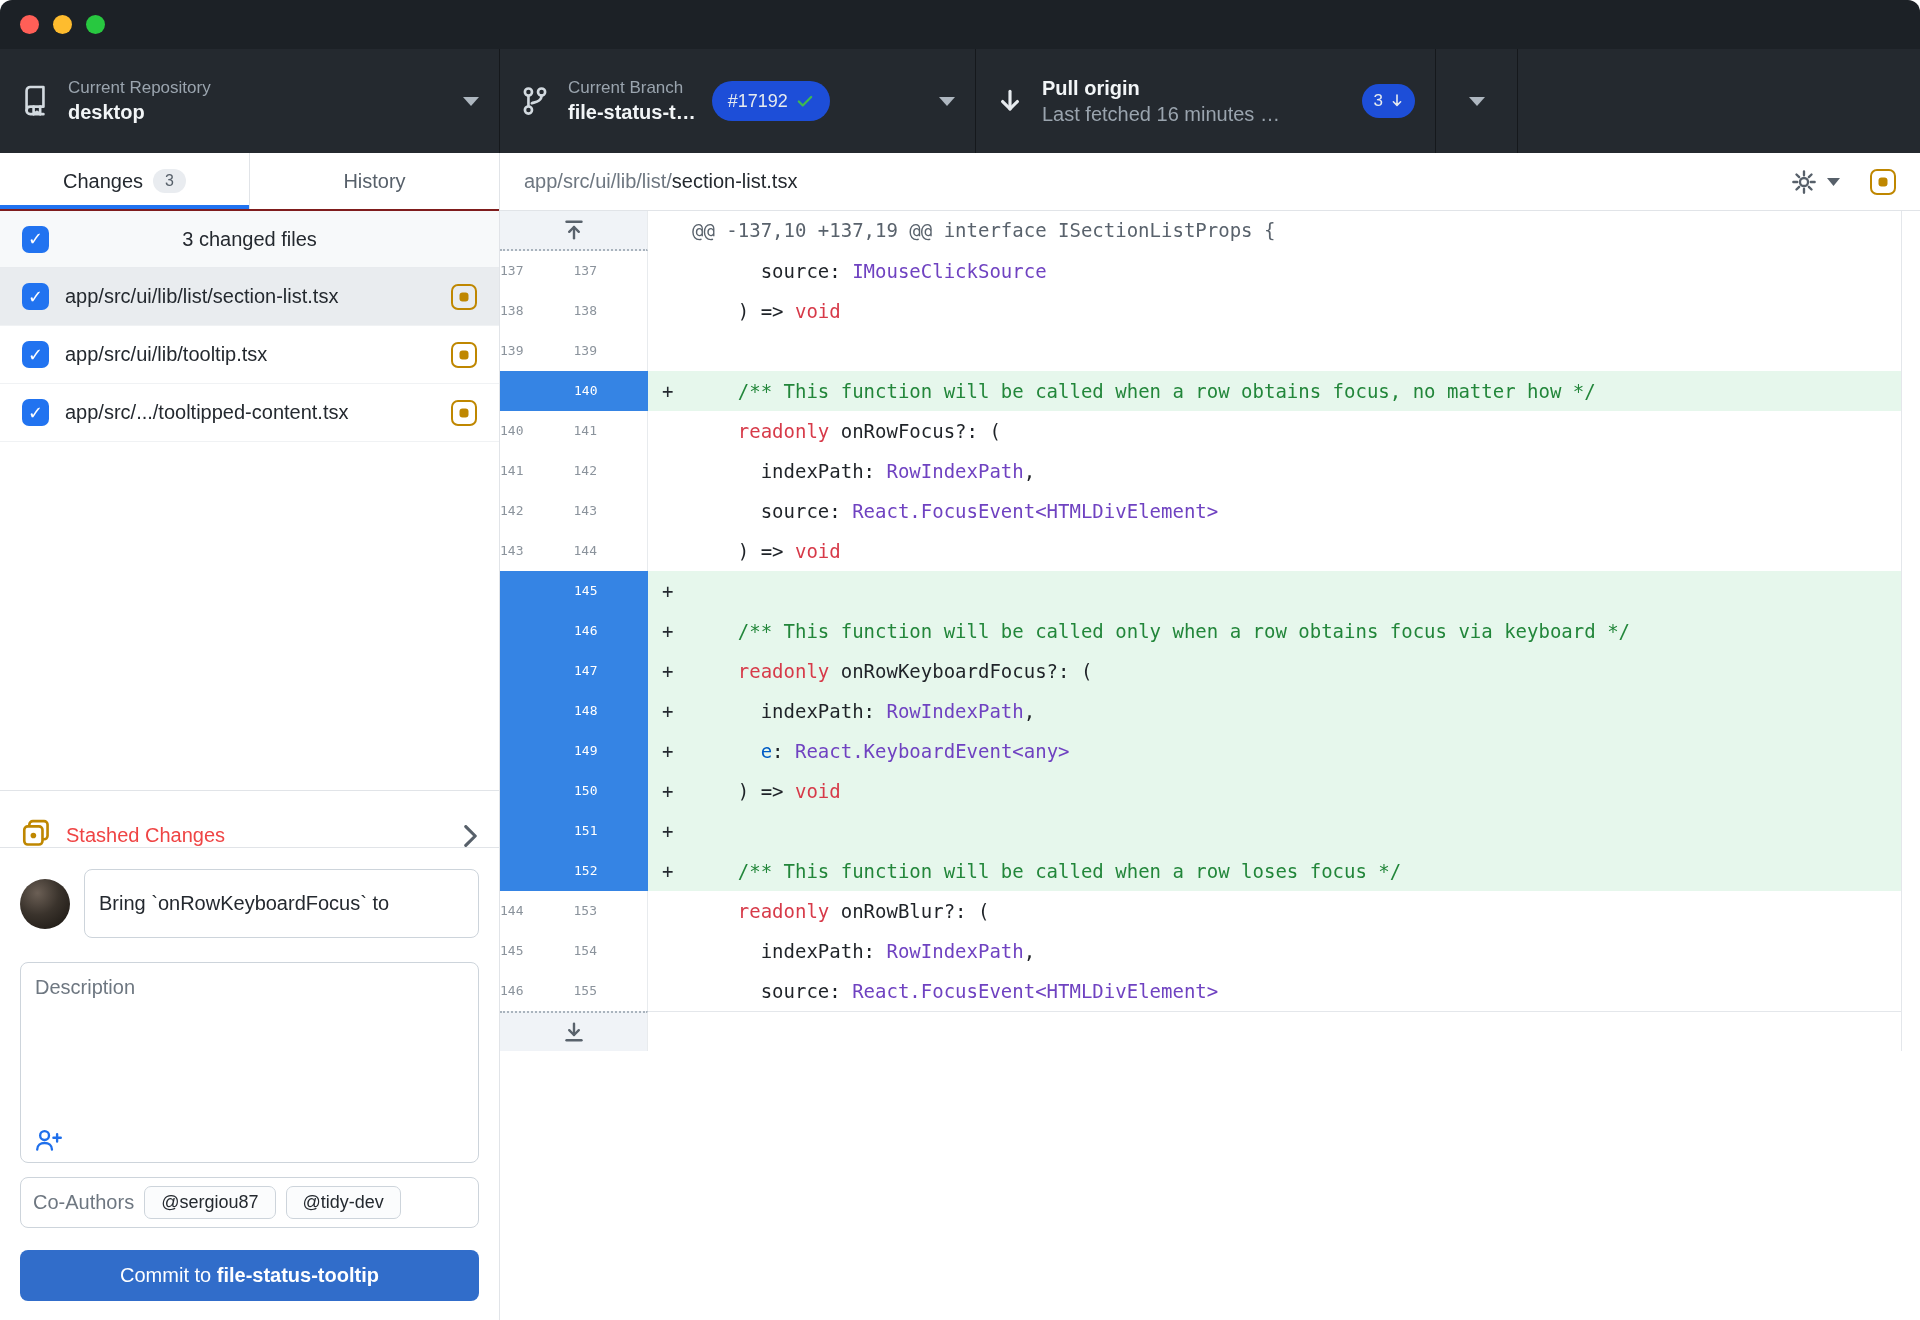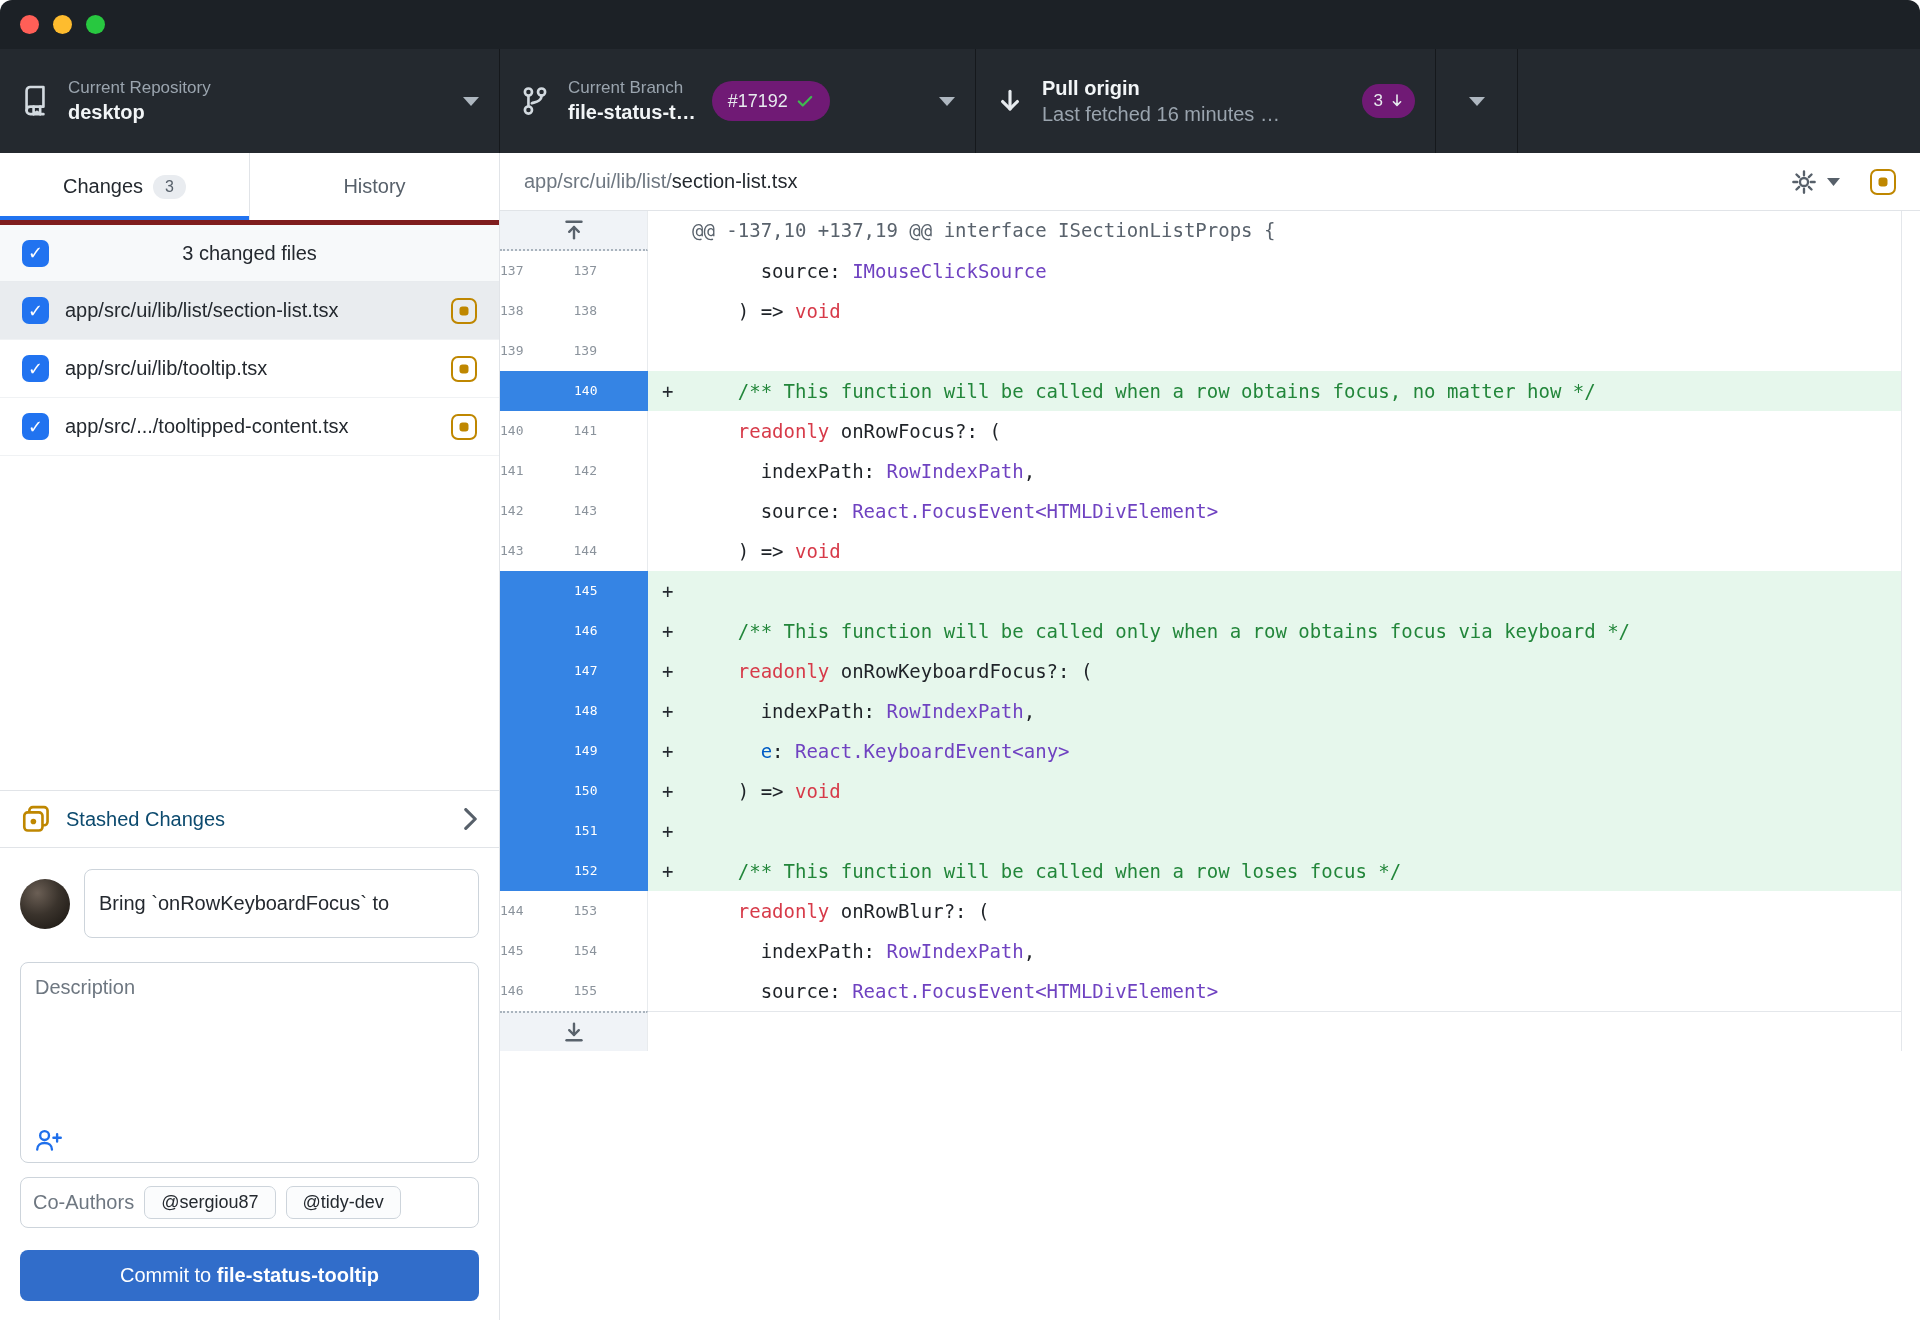--- a/index.html
+++ b/index.html
@@ -18,49 +18,49 @@
   .tb-repo { width:500px; }
   .tb-branch { width:476px; }
   .tb-pull { width:460px; }
   .tb-dd { width:82px; justify-content:center; }
   .tb-icon { display:flex; align-items:center; margin-right:18px; flex-shrink:0; }
   .tb-text { display:flex; flex-direction:column; gap:4px; min-width:0; }
   .tb-label { font-size:17px; color:#9aa4ae; line-height:1.1; white-space:nowrap; }
   .tb-value { font-size:20px; color:#f2f5f7; font-weight:600; line-height:1.1; white-space:nowrap; }
   .tb-sub { font-size:20px; color:#9aa4ae; line-height:1.1; white-space:nowrap; }
   .tb-chevron { margin-left:auto; display:flex; align-items:center; padding-left:12px; }
-  .pill { background:#701a75; border-radius:999px; height:40px; display:flex; align-items:center; gap:8px; padding:0 16px; margin-left:16px; font-size:18px; color:#e7ebee; white-space:nowrap; }
+  .pill { background:#1d4ed8; border-radius:999px; height:40px; display:flex; align-items:center; gap:8px; padding:0 16px; margin-left:16px; font-size:18px; color:#e7ebee; white-space:nowrap; }
   .pill.count { height:34px; padding:0 12px; margin-left:auto; font-size:17px; }
 
   
   .sidebar { position:absolute; left:0; top:153px; width:500px; bottom:0; background:#fff; border-right:1px solid #e1e4e8; display:flex; flex-direction:column; }
   .main { position:absolute; left:500px; top:153px; right:0; bottom:0; background:#fff; }
 
   
-  .tabs { display:flex; height:72px; border-bottom:5px solid #7f1d1d; flex-shrink:0; }
+  .tabs { display:flex; height:58px; border-bottom:2px solid #7f1d1d; flex-shrink:0; }
   .tab { flex:1; display:flex; align-items:center; justify-content:center; gap:10px; font-size:20px; color:#57606a; position:relative; cursor:pointer; }
   .tab + .tab { border-left:1px solid #e1e4e8; }
   .tab.active { color:#24292f; }
   .tab.active::after { content:""; position:absolute; left:0; right:0; bottom:0; height:4px; background:#2173f0; }
   .tab-badge { background:#e9ecf0; color:#57606a; border-radius:999px; font-size:16px; padding:3px 12px; }
 
   
   .checkbox { width:27px; height:27px; background:#2173f0; border-radius:7px; color:#fff; display:flex; align-items:center; justify-content:center; font-size:18px; font-weight:bold; cursor:pointer; flex-shrink:0; }
   .files-header { height:57px; border-bottom:1px solid #e8ebee; background:#f7f9fa; display:flex; align-items:center; position:relative; flex-shrink:0; }
   .files-header .checkbox { position:absolute; left:22px; }
   .files-header-label { flex:1; text-align:center; font-size:20px; color:#24292f; }
   .file-row { height:58px; display:flex; align-items:center; padding:0 22px; gap:16px; border-bottom:1px solid #f0f2f4; font-size:20px; color:#24292f; cursor:pointer; flex-shrink:0; }
   .file-row.selected { background:#e9ecef; }
   .file-name { flex:1; white-space:nowrap; overflow:hidden; }
   .mod-icon { width:26px; height:26px; border:2px solid #bf8700; border-radius:7px; position:relative; flex-shrink:0; }
   .mod-icon::after { content:""; position:absolute; left:50%; top:50%; transform:translate(-50%,-50%); width:9px; height:9px; border-radius:3px; background:#bf8700; }
   .spacer { flex:1; }
 
   
-  .stashed { height:58px; border-top:1px solid #e1e4e8; border-bottom:1px solid #e1e4e8; display:flex; align-items:center; padding:0 22px; gap:16px; font-size:20px; color:#0c4a6e; cursor:pointer; flex-shrink:0; background:#fff; }
+  .stashed { height:58px; border-top:1px solid #e1e4e8; border-bottom:1px solid #e1e4e8; display:flex; align-items:flex-end; padding:0 22px; gap:16px; font-size:20px; color:#ef4444; cursor:pointer; flex-shrink:0; background:#fff; }
   .stashed .chev-right { margin-left:auto; display:flex; }
 
   
   .commit-form { padding:21px 20px 19px; flex-shrink:0; }
   .summary-row { display:flex; gap:14px; align-items:center; }
   .avatar { width:50px; height:50px; border-radius:50%; flex-shrink:0;
             background:radial-gradient(circle at 35% 28%, #6b5f55 0%, #3a332c 45%, #17130f 100%); }
   .summary-input { flex:1; height:69px; border:1.5px solid #cdd4db; border-radius:8px; padding:0 14px; font-size:20px; color:#24292f; font-family:inherit; background:#fff; outline:none; min-width:0; }
   .desc-box { margin-top:24px; height:201px; border:1.5px solid #cdd4db; border-radius:8px; position:relative; background:#fff; }
   .desc-box textarea { width:100%; height:140px; border:none; outline:none; resize:none; padding:13px 14px; font-size:20px; font-family:inherit; color:#24292f; background:transparent; }

